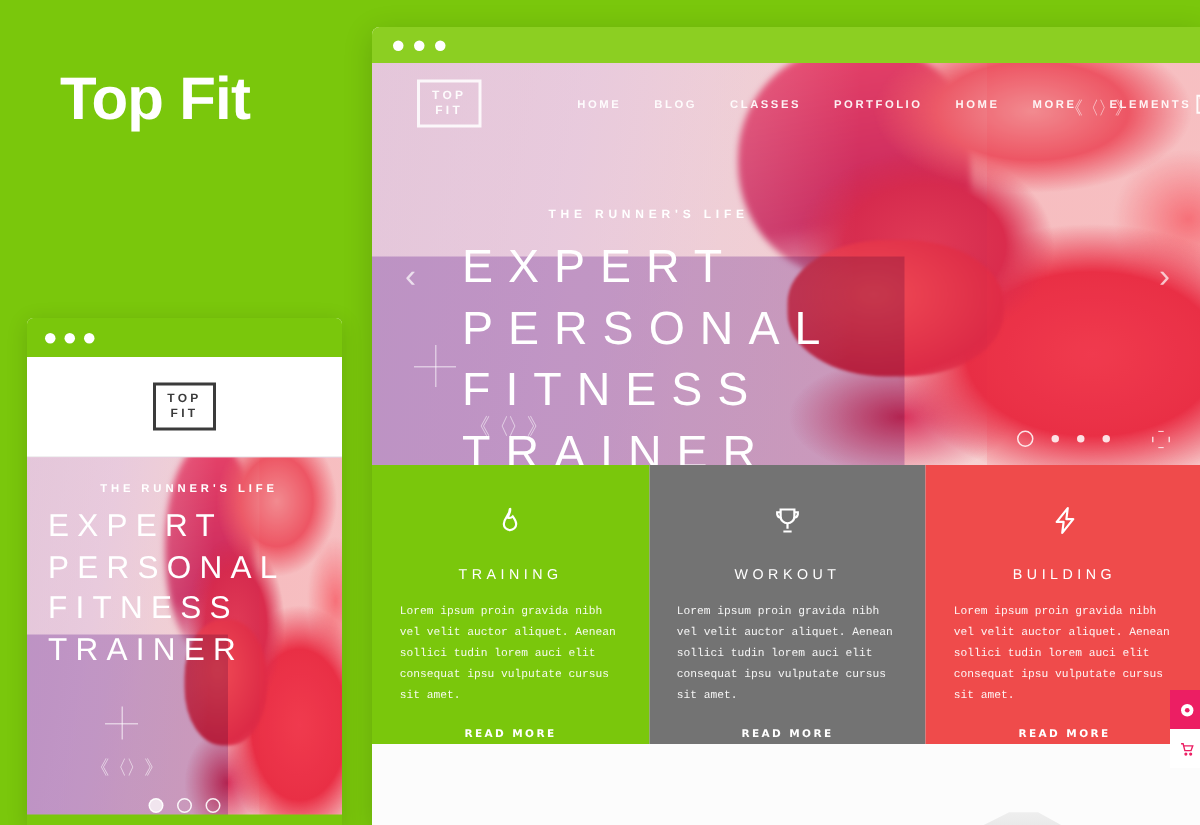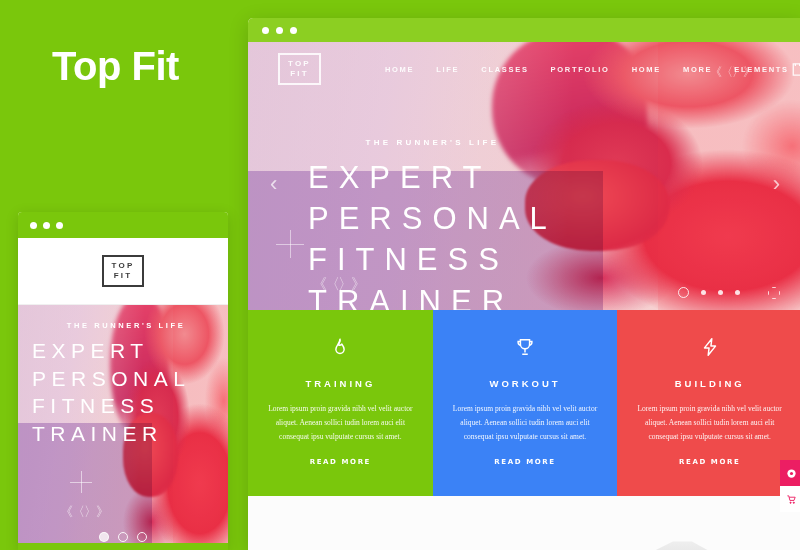--- a/index.html
+++ b/index.html
@@ -4,21 +4,21 @@
 <style>
   html,body{margin:0;padding:0;}
   body{
     width:800px;height:550px;overflow:hidden;
     font-family:"Liberation Sans", sans-serif;
     background:#7ac70c;position:relative;
   }
   .stage{position:absolute;inset:0;}
 
   
-  .promo{position:absolute;left:52px;top:45px;width:190px;}
+  .promo{position:absolute;left:40px;top:45px;width:190px;}
   .promo-title{
     font-size:40px;font-weight:bold;color:#ffffff;line-height:1.05;
     letter-spacing:-0.5px;margin:0;
   }
   .promo-sub{
     font-size:26px;font-weight:300;color:#ffffff;line-height:1.1;
     margin:6px 0 0 0;opacity:.97;
   }
   .promo-by{
     font-size:14px;font-weight:400;color:#ffffff;margin:22px 0 0 0;opacity:.95;
@@ -116,23 +116,23 @@
   .fs-icon{position:absolute;right:22px;bottom:11px;z-index:6;width:10px;height:10px;border:1px solid rgba(255,255,255,.75);
     clip-path:polygon(0 0,35% 0,35% 12%,12% 12%,12% 35%,0 35%,0 65%,12% 65%,12% 88%,35% 88%,35% 100%,0 100%,
       100% 100%,65% 100%,65% 88%,88% 88%,88% 65%,100% 65%,100% 35%,88% 35%,88% 12%,65% 12%,65% 0,100% 0);}
   .hero-top-arrows{position:absolute;right:48px;top:22px;z-index:6;color:rgba(255,255,255,.6);font-size:12px;letter-spacing:-1px;}
 
   
   .features{display:flex;height:186px;}
   .feat{flex:1;display:flex;flex-direction:column;align-items:center;padding-top:26px;box-sizing:border-box;}
   .feat .fic{width:22px;height:22px;color:#fff;margin-bottom:20px;}
   .feat .fic svg{width:100%;height:100%;display:block;}
-  .feat h4{margin:0 0 13px 0;font-size:9.5px;font-weight:bold;letter-spacing:3px;color:#fff;}
-  .feat p{margin:0;font-size:7.5px;line-height:1.85;color:rgba(255,255,255,.93);text-align:center;
-    width:80%;font-family:Liberation Serif, serif;}
+  .feat h4{margin:0 0 13px 0;font-size:9.5px;font-weight:normal;letter-spacing:3px;color:#fff;}
+  .feat p{margin:0;font-size:7.5px;line-height:1.85;color:rgba(255,255,255,.93);text-align:left;
+    width:80%;font-family:Liberation Mono, monospace;}
   .feat a{margin-top:14px;font-size:7px;font-weight:bold;letter-spacing:1.6px;color:#fff;text-decoration:none;
     font-family:"DejaVu Sans", sans-serif;}
 
   .below{height:54px;background:#fcfcfc;position:relative;overflow:hidden;}
   .below .shape{position:absolute;right:62px;bottom:-18px;width:120px;height:34px;
     background:linear-gradient(180deg,#f2f2f2 0%,#dcdcdc 100%);
     clip-path:polygon(16% 100%,0 100%,44% 22%,60% 22%,100% 100%,84% 100%);opacity:.9;}
 
   
   .side-tabs{position:absolute;right:0;top:418px;z-index:20;width:22px;}
@@ -213,21 +213,21 @@
 
         <div class="nav">
           <div class="brand">
             <div class="logo-box light">
               <span>TOP</span>
               <span>FIT</span>
             </div>
           </div>
           <div class="nav-menu">
             <a href="#">HOME</a>
-            <a href="#">LIFE</a>
+            <a href="#">BLOG</a>
             <a href="#">CLASSES</a>
             <a href="#">PORTFOLIO</a>
             <a href="#">HOME</a>
             <a href="#">MORE</a>
             <a href="#">ELEMENTS</a>
           </div>
           <div class="nav-right">
             <span class="ic">
               <svg viewBox="0 0 24 24" fill="none" stroke="currentColor" stroke-width="1.8">
                 <path d="M6 4h12v16H6z"></path>
@@ -269,21 +269,21 @@
           <span class="fic">
             <svg viewBox="0 0 24 24" fill="none" stroke="currentColor" stroke-width="1.6">
               <path d="M12 3c1 3-1.5 4.5-1.5 7A3.5 3.5 0 0014 9c1.5 2 2.5 3.2 2.5 5.5A4.5 4.5 0 0112 19a4.5 4.5 0 01-4.5-4.5C7.5 10 12 8.5 12 3z"></path>
             </svg>
           </span>
           <h4>TRAINING</h4>
           <p>Lorem ipsum proin gravida nibh vel velit auctor aliquet. Aenean sollici tudin lorem auci elit consequat ipsu vulputate cursus sit amet.</p>
           <a href="#">READ MORE</a>
         </div>
 
-        <div class="feat" style="background:#3b82f6">
+        <div class="feat" style="background:#737373">
           <span class="fic">
             <svg viewBox="0 0 24 24" fill="none" stroke="currentColor" stroke-width="1.6">
               <path d="M7 4h10v5a5 5 0 01-10 0V4z"></path>
               <path d="M7 6H4.5v1.5A3 3 0 007.3 10M17 6h2.5v1.5A3 3 0 0116.7 10"></path>
               <path d="M12 14v4M9 20h6"></path>
             </svg>
           </span>
           <h4>WORKOUT</h4>
           <p>Lorem ipsum proin gravida nibh vel velit auctor aliquet. Aenean sollici tudin lorem auci elit consequat ipsu vulputate cursus sit amet.</p>
           <a href="#">READ MORE</a>

